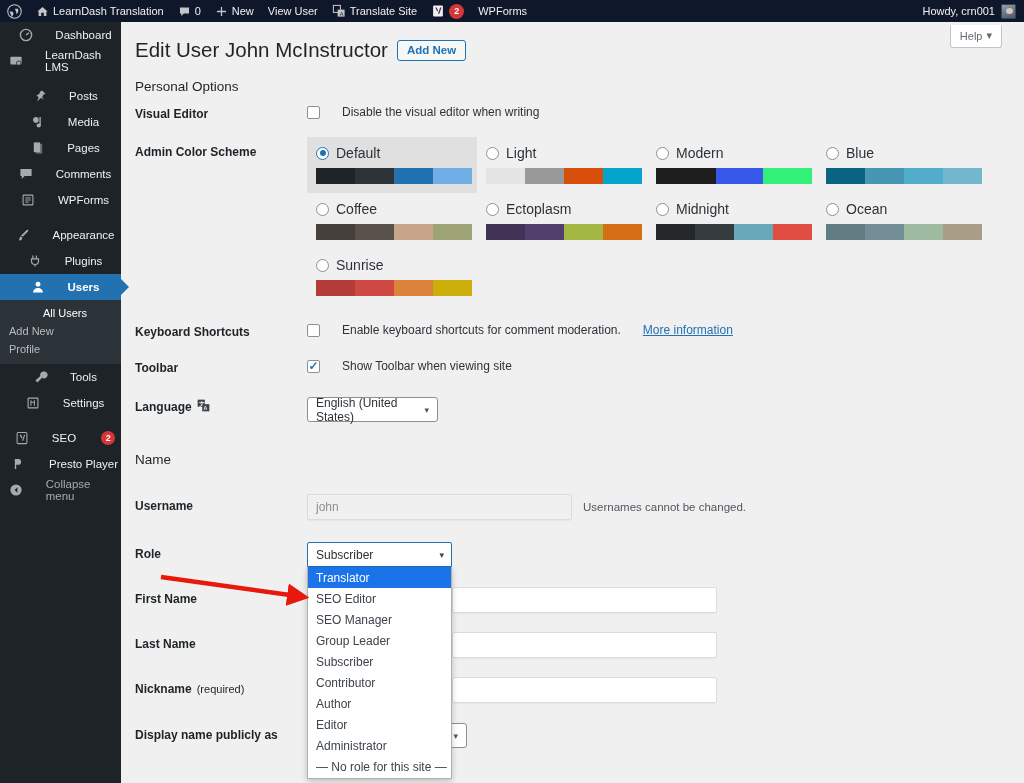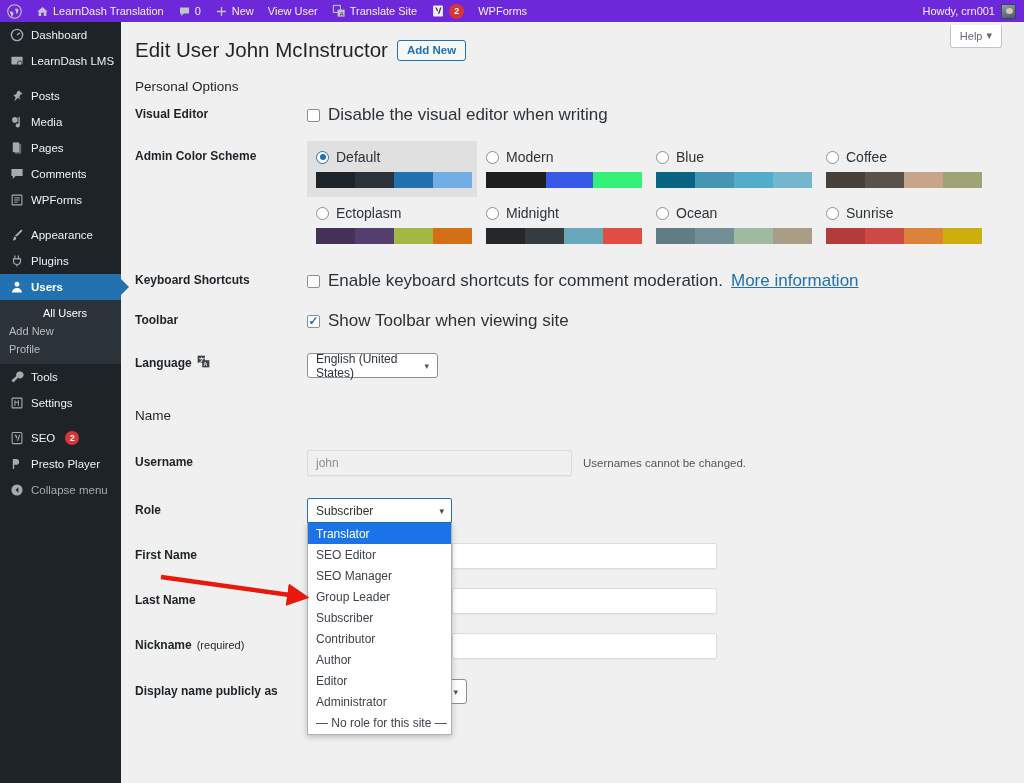--- a/index.html
+++ b/index.html
@@ -7,21 +7,21 @@
     width: 1024px; height: 783px;
     font-family: "Liberation Sans", sans-serif;
     background: #f0f0f1;
     overflow: hidden;
   }
 
   
   #adminbar {
     position: absolute; top: 0; left: 0;
     width: 1024px; height: 22px;
-    background: #6d28d9;
+    background: #0f172a;
     color: #f0f0f1;
     display: flex; align-items: center;
     font-size: 11px;
     z-index: 60;
   }
   .ab-item {
     display: flex; align-items: center; gap: 4px;
     height: 22px; padding: 0 7px;
     color: #c3c4c7; white-space: nowrap;
   }
@@ -48,23 +48,23 @@
   
   #sidebar {
     position: absolute; top: 22px; left: 0;
     width: 121px; height: 761px;
     background: #1d2327;
     color: #f0f0f1;
     font-size: 11.5px;
     z-index: 40;
   }
   .menu-item {
-    display: flex; align-items: center; gap: 7px;
+    display: flex; align-items: center; gap: 22px;
     height: 26px; padding-left: 9px;
-    color: #f0f0f1; position: relative;
+    color: #f0f0f1; position: relative; justify-content: center;
   }
   .menu-item .mi-icon { width: 15px; color: #a7aaad; display:flex; align-items:center; justify-content:center;}
   .menu-item.active { background: #2271b1; color: #fff; font-weight: 600; }
   .menu-item.active .mi-icon { color: #fff; }
   .menu-item.active::after {
     content: ""; position: absolute; right: -8px; top: 50%;
     transform: translateY(-50%);
     border-top: 8px solid transparent;
     border-bottom: 8px solid transparent;
     border-left: 8px solid #2271b1;
@@ -116,21 +116,21 @@
     padding: 15px 0 0 14px;
   }
   .form-table { width: 880px; margin-left: 14px; margin-top: 11px; }
   .f-row { display: flex; align-items: flex-start; margin-bottom: 16px; }
   .f-label {
     width: 172px; font-size: 12px; font-weight: bold; color: #1d2327;
     padding-top: 2px; display: flex; align-items: center; gap: 5px;
     flex: none;
   }
   .f-field { flex: 1; }
-  .cb-line { display: flex; align-items: center; gap: 8px; font-size: 17px; color: #2c3338; }
+  .cb-line { display: flex; align-items: center; gap: 22px; font-size: 12px; color: #2c3338; }
   .checkbox {
     width: 13px; height: 13px; border: 1px solid #8c8f94;
     background: #fff; border-radius: 2px; flex: none;
     display: inline-flex; align-items: center; justify-content: center;
   }
   .checkbox.checked::after {
     content: "✓"; color: #2271b1; font-size: 12px; line-height: 1; font-weight: bold;
   }
   .link-blue { color: #2271b1; text-decoration: underline; }
 
@@ -475,20 +475,32 @@
               <span>Default</span>
             </div>
             <div class="swatch">
               <span style="background:#1d2327"></span>
                 <span style="background:#2c3338"></span>
                 <span style="background:#2271b1"></span>
                 <span style="background:#72aee6"></span>
             </div>
           </div>
 
+          <div class="scheme">
+            <div class="scheme-top">
+              <span class="radio"></span>
+              <span>Light</span>
+            </div>
+            <div class="swatch">
+              <span style="background:#e5e5e5"></span>
+                <span style="background:#999999"></span>
+                <span style="background:#d64e07"></span>
+                <span style="background:#04a4cc"></span>
+            </div>
+          </div>
 
           <div class="scheme">
             <div class="scheme-top">
               <span class="radio"></span>
               <span>Modern</span>
             </div>
             <div class="swatch">
               <span style="background:#1e1e1e;flex:1.35"></span>
                 <span style="background:#3858e9;flex:1.05"></span>
                 <span style="background:#33f078;flex:1.1"></span>

